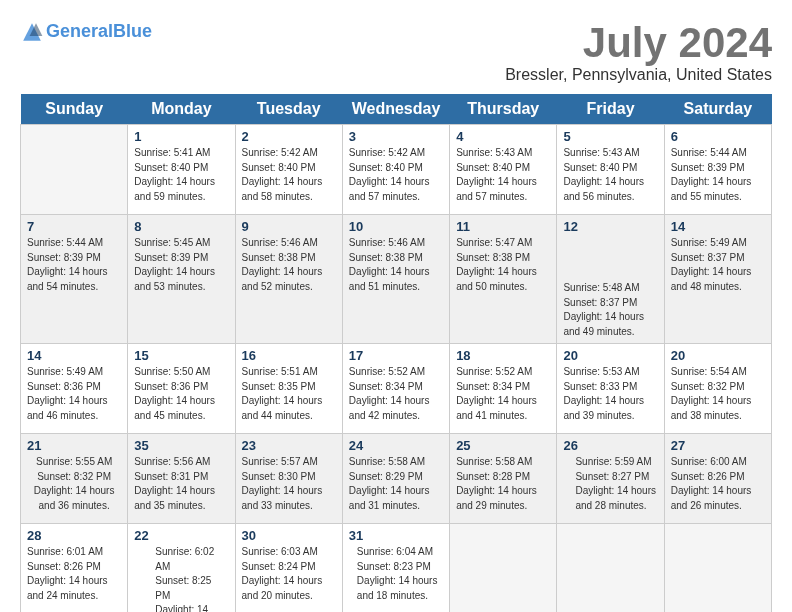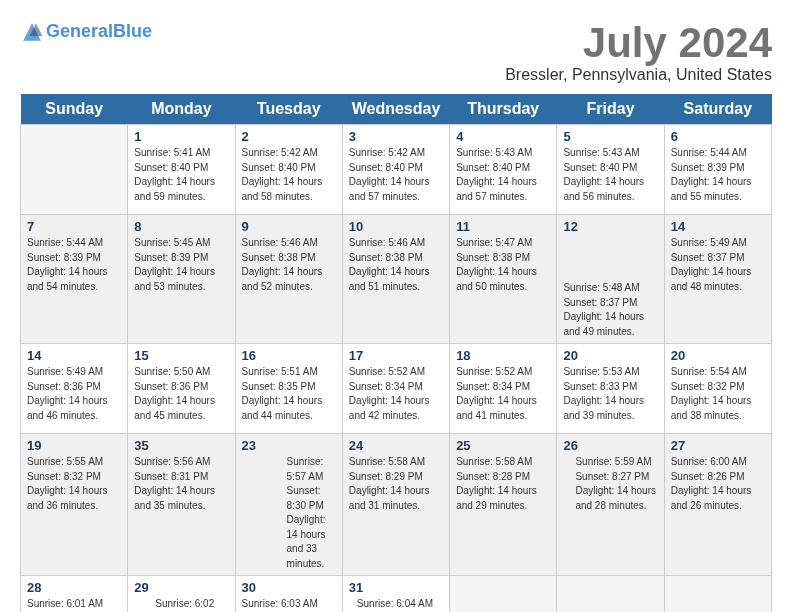--- a/index.html
+++ b/index.html
@@ -263,36 +263,36 @@
         <td>
           <span class="day-num">20</span>
           <div class="day-info" style="white-space: pre-line;">Sunrise: 5:54 AM
 Sunset: 8:32 PM
 Daylight: 14 hours
 and 38 minutes.</div>
         </td>
       </tr>
       <tr>
         <td class="shaded">
-          <span class="day-num">19</span>
-          <div class="day-info" style="white-space: pre-line;">Sunrise: 5:55 AM
+          <span class="day-num">21</span>
+          <div class="day-info" style="white-space: pre-line; text-align: center;">Sunrise: 5:55 AM
 Sunset: 8:32 PM
 Daylight: 14 hours
 and 36 minutes.</div>
         </td>
         <td class="shaded">
           <span class="day-num">35</span>
           <div class="day-info" style="white-space: pre-line;">Sunrise: 5:56 AM
 Sunset: 8:31 PM
 Daylight: 14 hours
 and 35 minutes.</div>
         </td>
         <td class="shaded">
           <span class="day-num">23</span>
-          <div class="day-info" style="white-space: pre-line; margin-left: 45px;">Sunrise: 5:57 AM
+          <div class="day-info" style="white-space: pre-line;">Sunrise: 5:57 AM
 Sunset: 8:30 PM
 Daylight: 14 hours
 and 33 minutes.</div>
         </td>
         <td class="shaded">
           <span class="day-num">24</span>
           <div class="day-info" style="white-space: pre-line;">Sunrise: 5:58 AM
 Sunset: 8:29 PM
 Daylight: 14 hours
 and 31 minutes.</div>
@@ -321,21 +321,21 @@
       </tr>
       <tr>
         <td>
           <span class="day-num">28</span>
           <div class="day-info" style="white-space: pre-line;">Sunrise: 6:01 AM
 Sunset: 8:26 PM
 Daylight: 14 hours
 and 24 minutes.</div>
         </td>
         <td>
-          <span class="day-num">29</span>
+          <span class="day-num">22</span>
           <div class="day-info" style="white-space: pre-line; margin-left: 21px;">Sunrise: 6:02 AM
 Sunset: 8:25 PM
 Daylight: 14 hours
 and 22 minutes.</div>
         </td>
         <td>
           <span class="day-num">30</span>
           <div class="day-info" style="white-space: pre-line;">Sunrise: 6:03 AM
 Sunset: 8:24 PM
 Daylight: 14 hours

